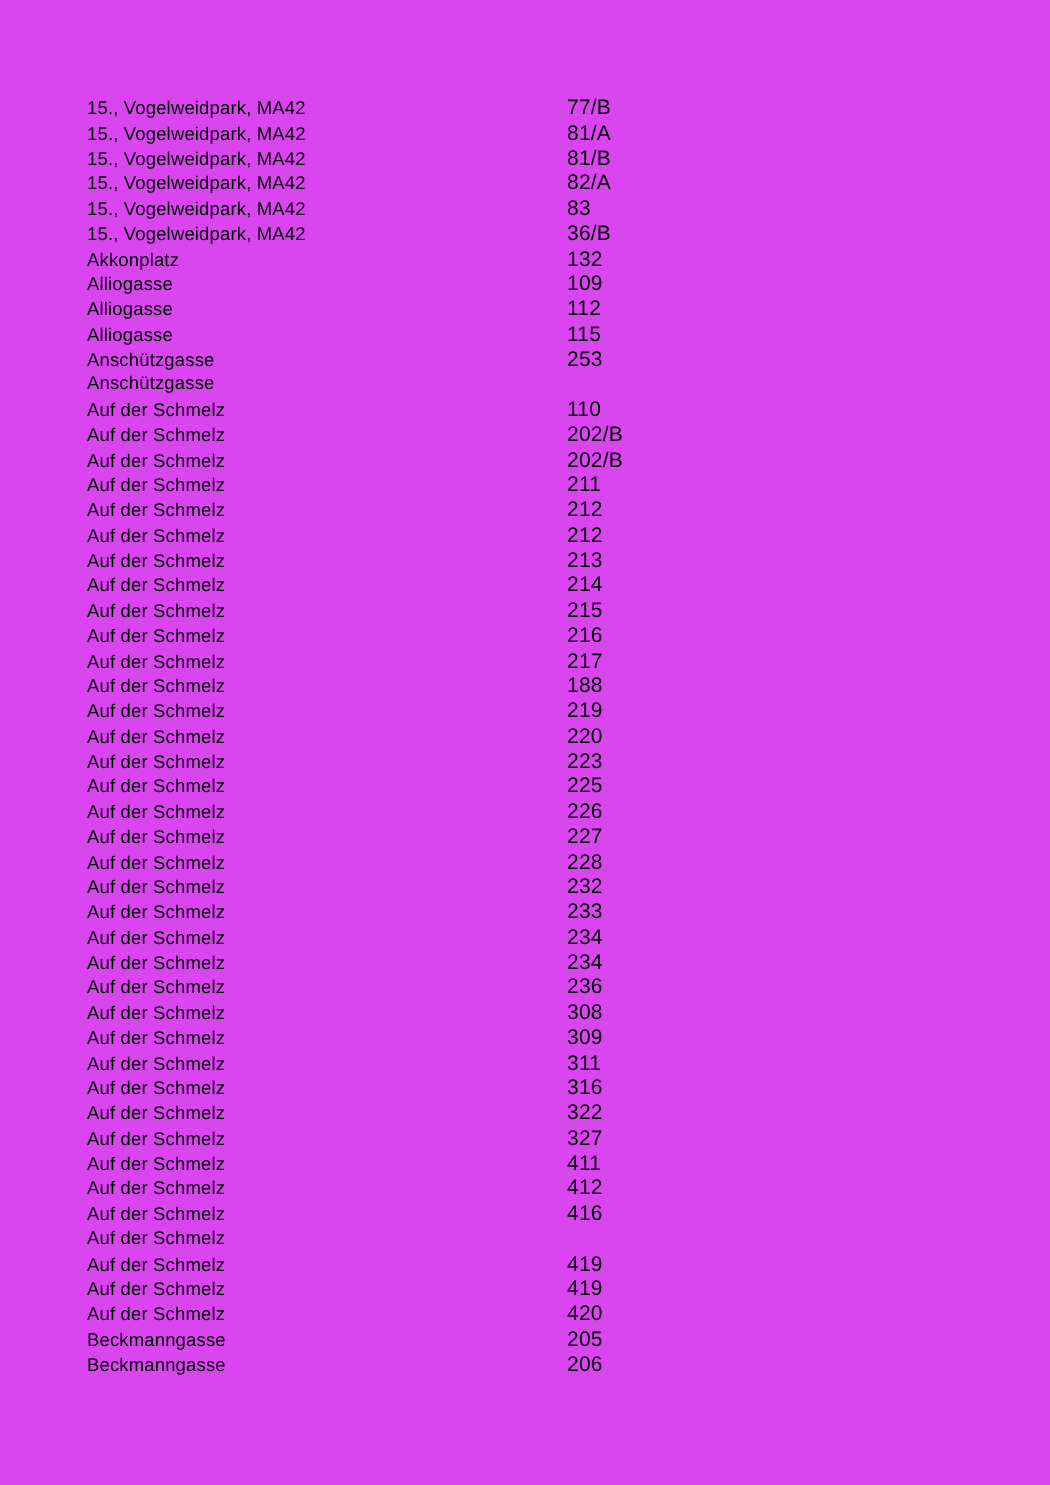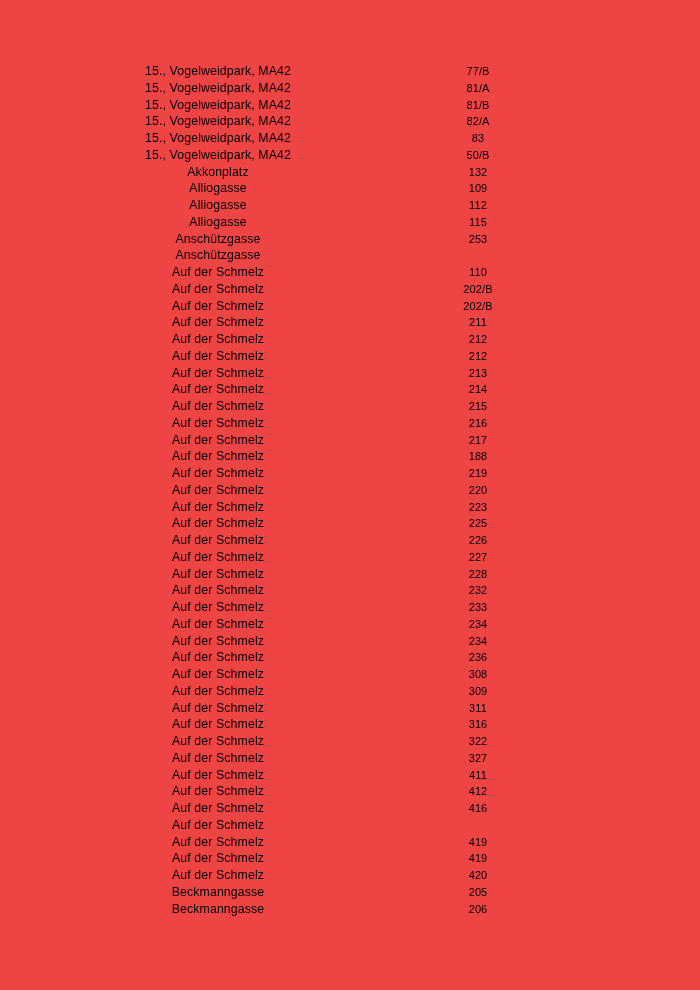--- a/index.html
+++ b/index.html
@@ -11,23 +11,22 @@
     width: 700px;
     height: 990px;
     font-family: "Liberation Sans", sans-serif;
     color: #000000;
     -webkit-font-smoothing: antialiased;
   }
   .page {
     position: relative;
     width: 700px;
     height: 990px;
-    background: #ef4444;
+    background: #d946ef;
     box-sizing: border-box;
-    text-align: center;
   }
   .listing {
     position: absolute;
     left: 58px;
     top: 63px;
     width: 560px;
   }
   .row {
     display: flex;
     align-items: baseline;
@@ -35,21 +34,21 @@
     line-height: 16.75px;
     white-space: nowrap;
   }
   .col-street {
     width: 320px;
     font-size: 12.3px;
     letter-spacing: 0.01em;
   }
   .col-number {
     width: 200px;
-    font-size: 11px;
+    font-size: 14px;
     letter-spacing: 0.01em;
   }
 </style>
 </head>
 <body>
 
 <div class="page">
   <div class="listing" id="listing">
       <div class="row">
         <div class="col-street">15., Vogelweidpark, MA42</div>
@@ -66,21 +65,21 @@
       <div class="row">
         <div class="col-street">15., Vogelweidpark, MA42</div>
         <div class="col-number">82/A</div>
       </div>
       <div class="row">
         <div class="col-street">15., Vogelweidpark, MA42</div>
         <div class="col-number">83</div>
       </div>
       <div class="row">
         <div class="col-street">15., Vogelweidpark, MA42</div>
-        <div class="col-number">50/B</div>
+        <div class="col-number">36/B</div>
       </div>
       <div class="row">
         <div class="col-street">Akkonplatz</div>
         <div class="col-number">132</div>
       </div>
       <div class="row">
         <div class="col-street">Alliogasse</div>
         <div class="col-number">109</div>
       </div>
       <div class="row">

